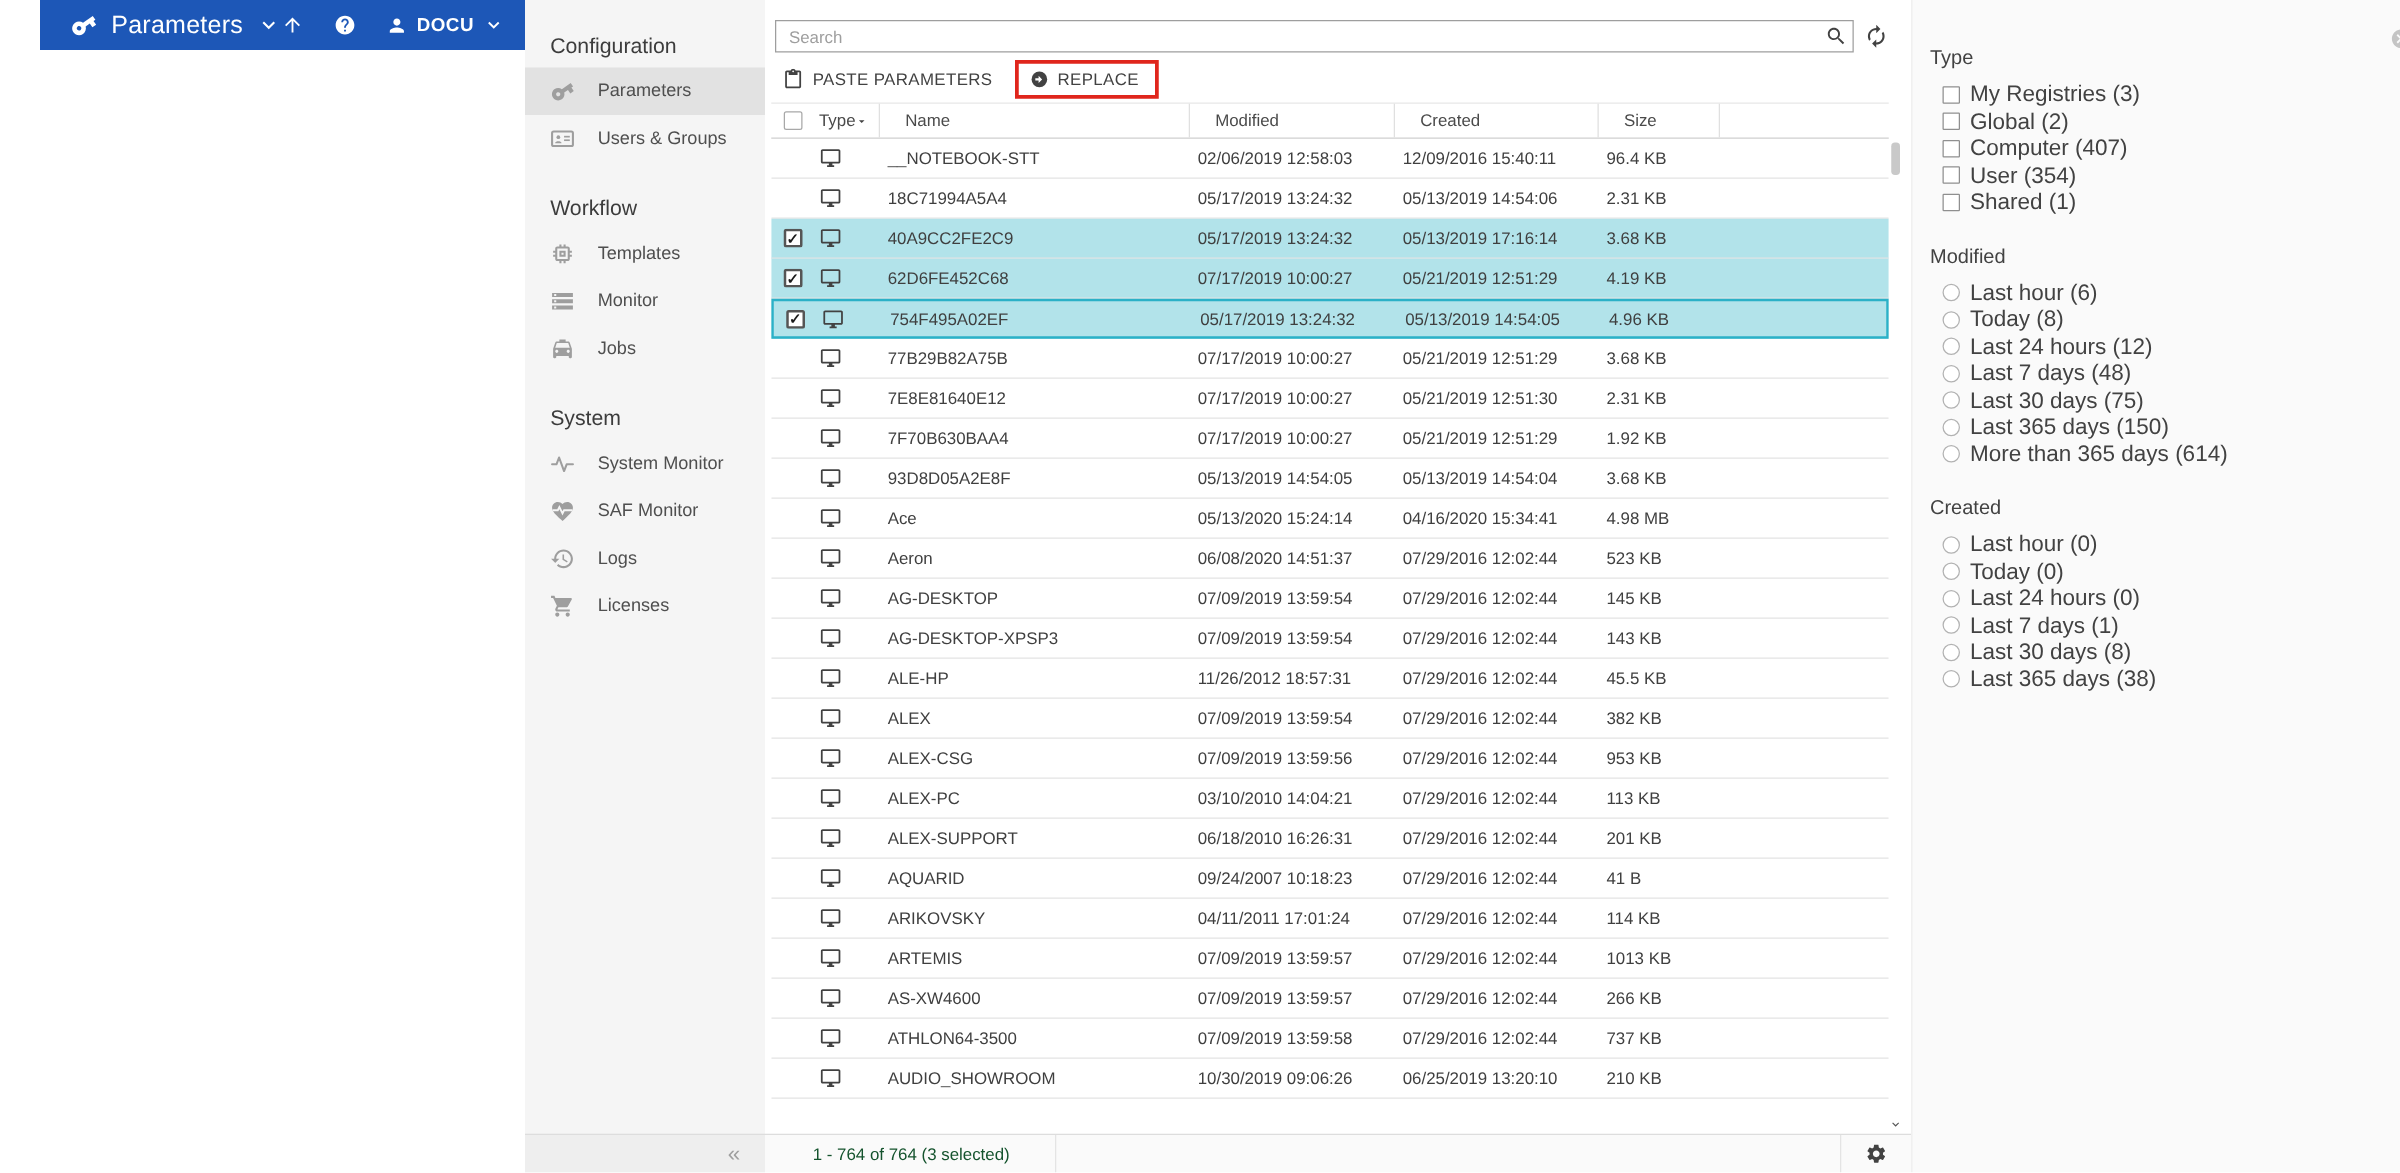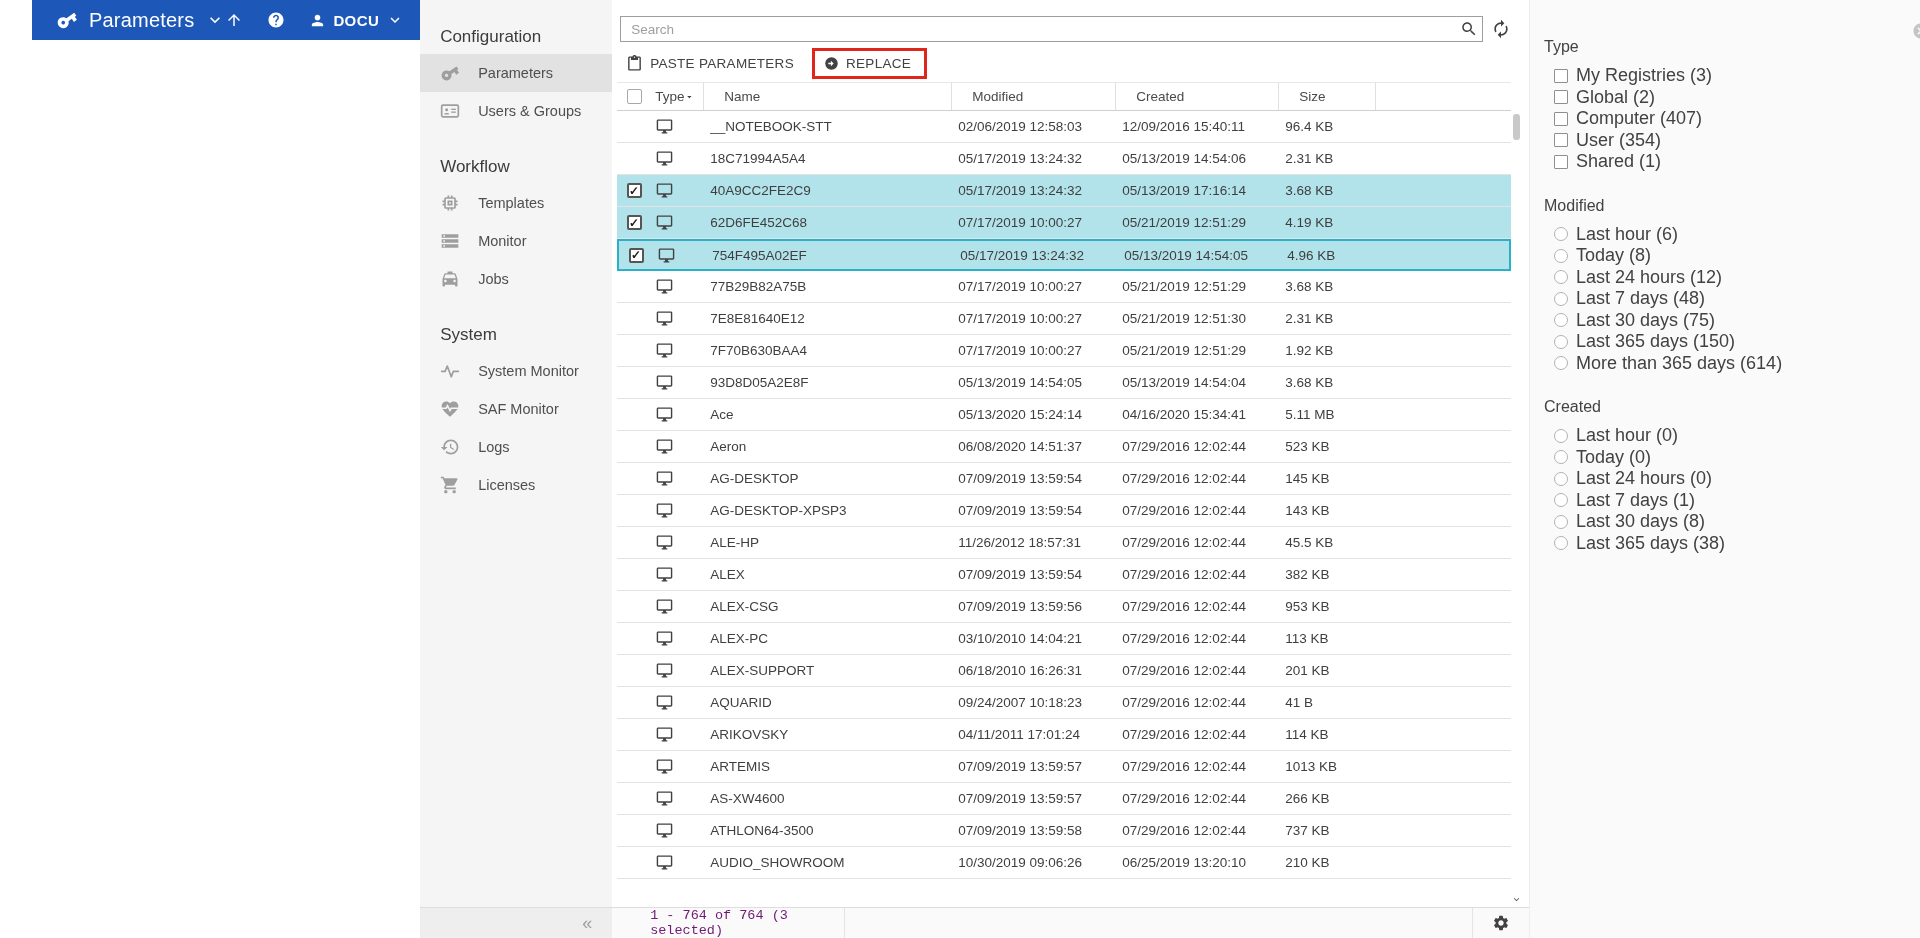--- a/index.html
+++ b/index.html
@@ -64,21 +64,21 @@
   .td { padding-left:7px; white-space:nowrap; overflow:hidden; }
   .td.cb { display:flex; justify-content:center; padding-left:0; }
   .td.type { display:flex; padding-left:5px; color:#424242; }
   .checkbox { width:15px; height:15px; border:1px solid #a8a8a8; border-radius:2px; background:#fff; display:flex; align-items:center; justify-content:center; }
   .checkbox.checked { border:2px solid #555; font-size:12px; font-weight:700; color:#1a1a1a; line-height:1; }
   .scrollbar { position:absolute; top:29px; bottom:0; right:-11px; width:11px; }
   .sb-thumb { position:absolute; top:3px; right:2px; width:7px; height:26px; background:#c9c9c9; border-radius:3px; }
   .sb-arrow { position:absolute; bottom:2px; right:0; width:11px; height:11px; color:#555; }
 
   
-  .footer { height:31px; flex:none; border-top:1px solid #ddd; background:#fafafa; display:flex; align-items:center; font-size:13.5px; color:#701a75;font-family:Liberation Mono, monospace; }
+  .footer { height:31px; flex:none; border-top:1px solid #ddd; background:#fafafa; display:flex; align-items:center; font-size:13.5px; color:#14532d; }
   .footer-status { width:233px; height:100%; display:flex; align-items:center; padding-left:38px; border-right:1px solid #e4e4e4; }
   .footer-fill { flex:1; height:100%; }
   .footer-gear { width:57px; height:100%; border-left:1px solid #e4e4e4; display:flex; align-items:center; justify-content:center; color:#424242; cursor:pointer; }
 
   
   .filters { width:423px; flex:none; background:#fafafa; border-left:1px solid #ededed; position:relative; padding-left:14px; }
   .panel-close { position:absolute; top:22px; right:22px; width:18px; height:18px; color:#c4c4c4; cursor:pointer; }
   .fgroup { margin-top:24px; }
   .fgroup:first-child { margin-top:38px; }
   .fheading { font-size:16px; color:#424242; margin-bottom:9px; }
@@ -435,21 +435,21 @@
               <div class="td type">
                 <span class="icon i17">
                   <svg viewBox="0 0 24 24" fill="currentColor" style="width:17px;height:17px">
                     <path d="M21 2H3c-1.1 0-2 .9-2 2v12c0 1.1.9 2 2 2h7v2H8v2h8v-2h-2v-2h7c1.1 0 2-.9 2-2V4c0-1.1-.9-2-2-2zm0 14H3V4h18v12z"></path>
                   </svg>
                 </span>
               </div>
               <div class="td name">Ace</div>
               <div class="td mod">05/13/2020 15:24:14</div>
               <div class="td cre">04/16/2020 15:34:41</div>
-              <div class="td size">5.11 MB</div>
+              <div class="td size">4.98 MB</div>
               <div class="td rest"></div>
             </div>
             <div class="tr">
               <div class="td cb"></div>
               <div class="td type">
                 <span class="icon i17">
                   <svg viewBox="0 0 24 24" fill="currentColor" style="width:17px;height:17px">
                     <path d="M21 2H3c-1.1 0-2 .9-2 2v12c0 1.1.9 2 2 2h7v2H8v2h8v-2h-2v-2h7c1.1 0 2-.9 2-2V4c0-1.1-.9-2-2-2zm0 14H3V4h18v12z"></path>
                   </svg>
                 </span>

